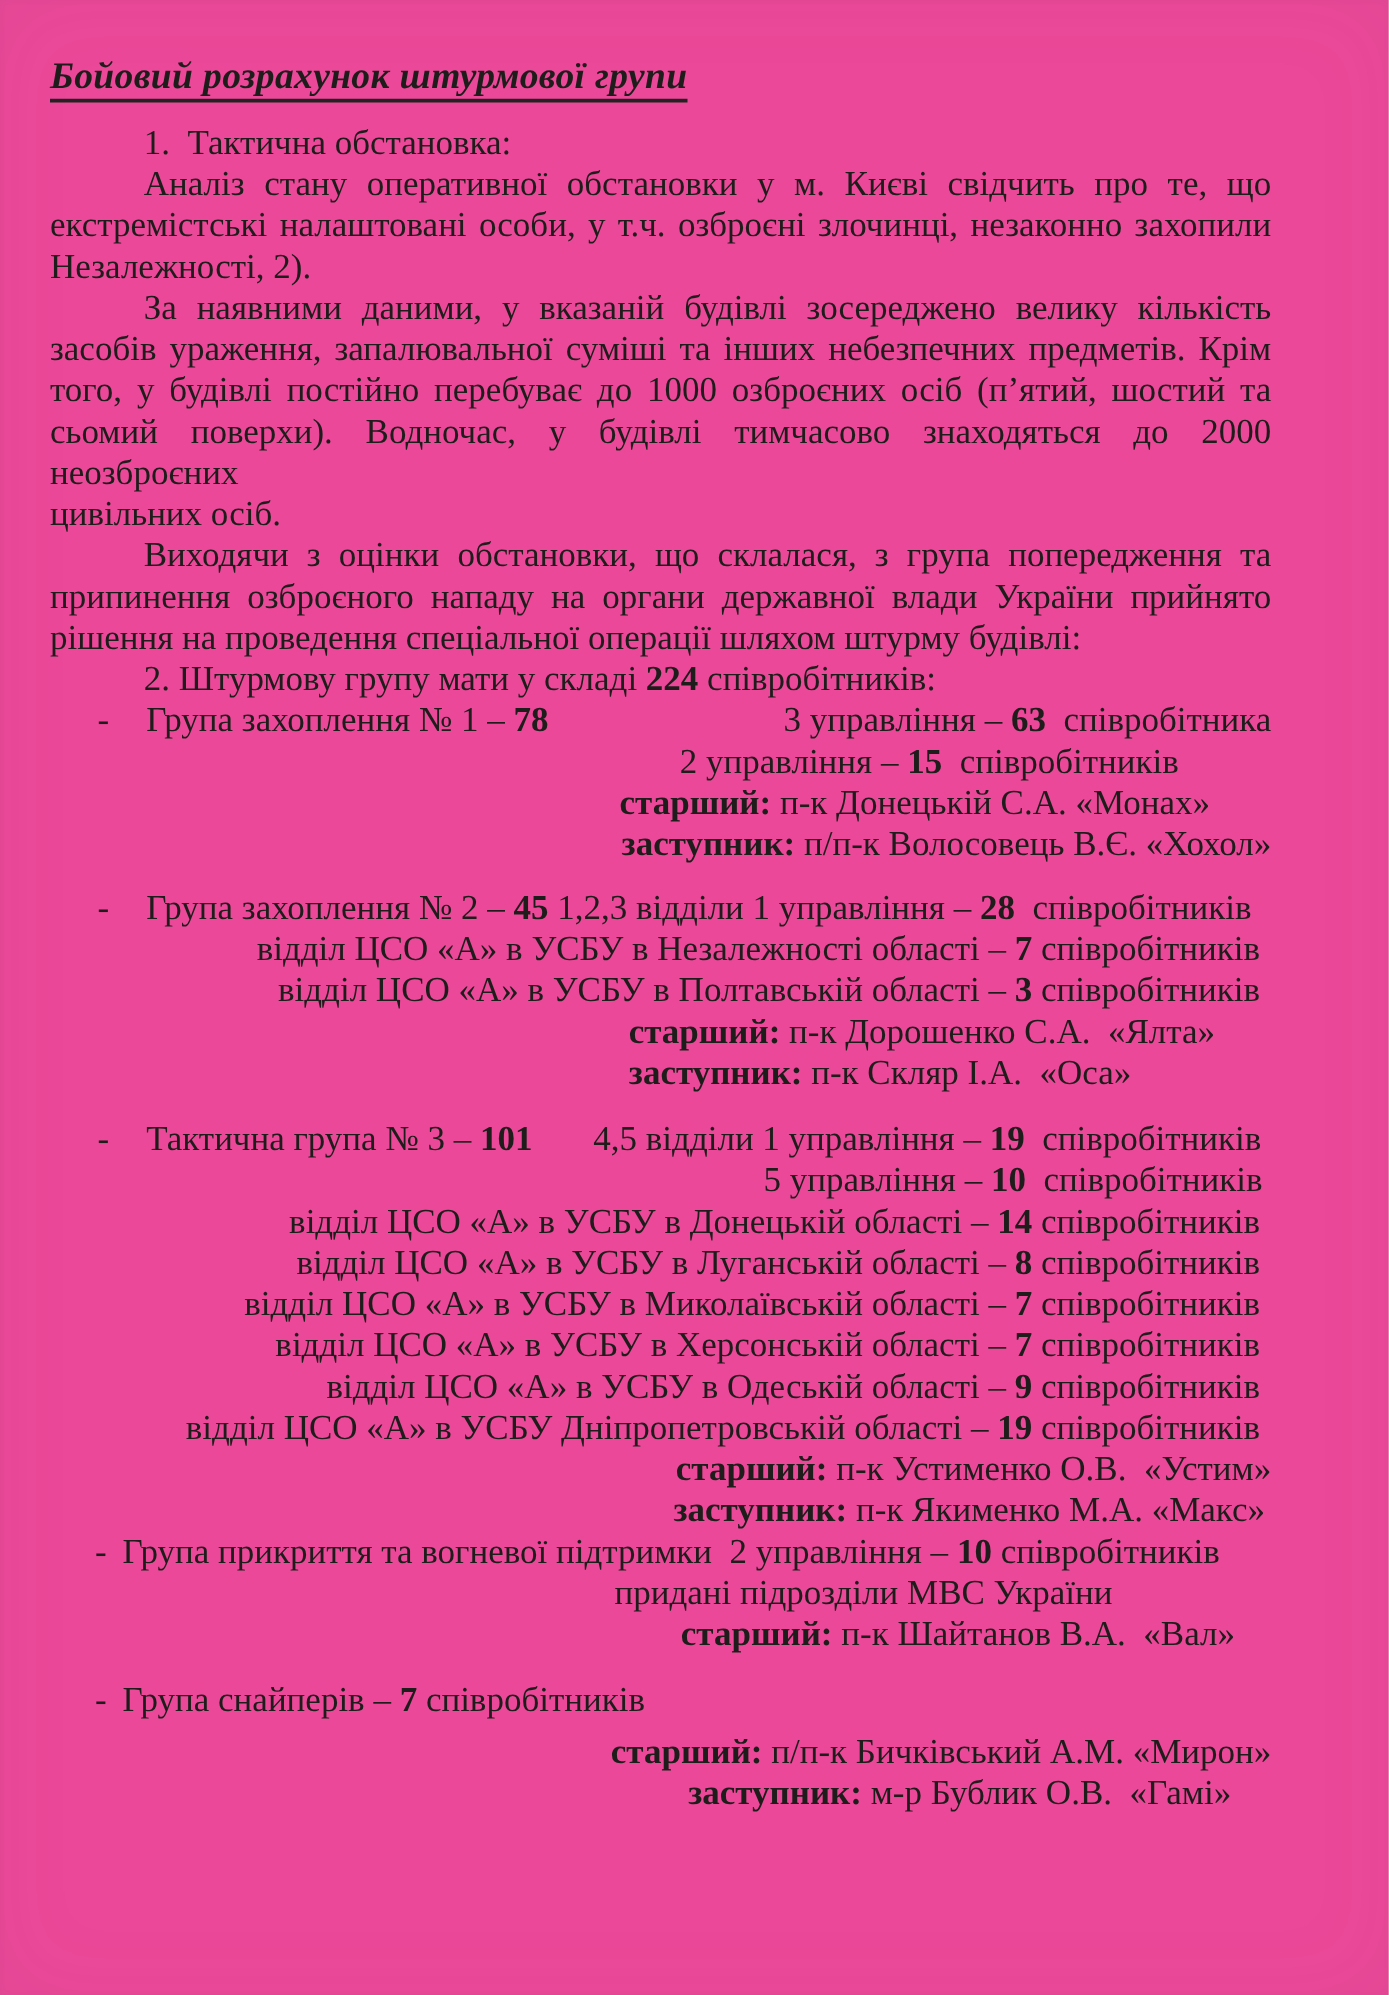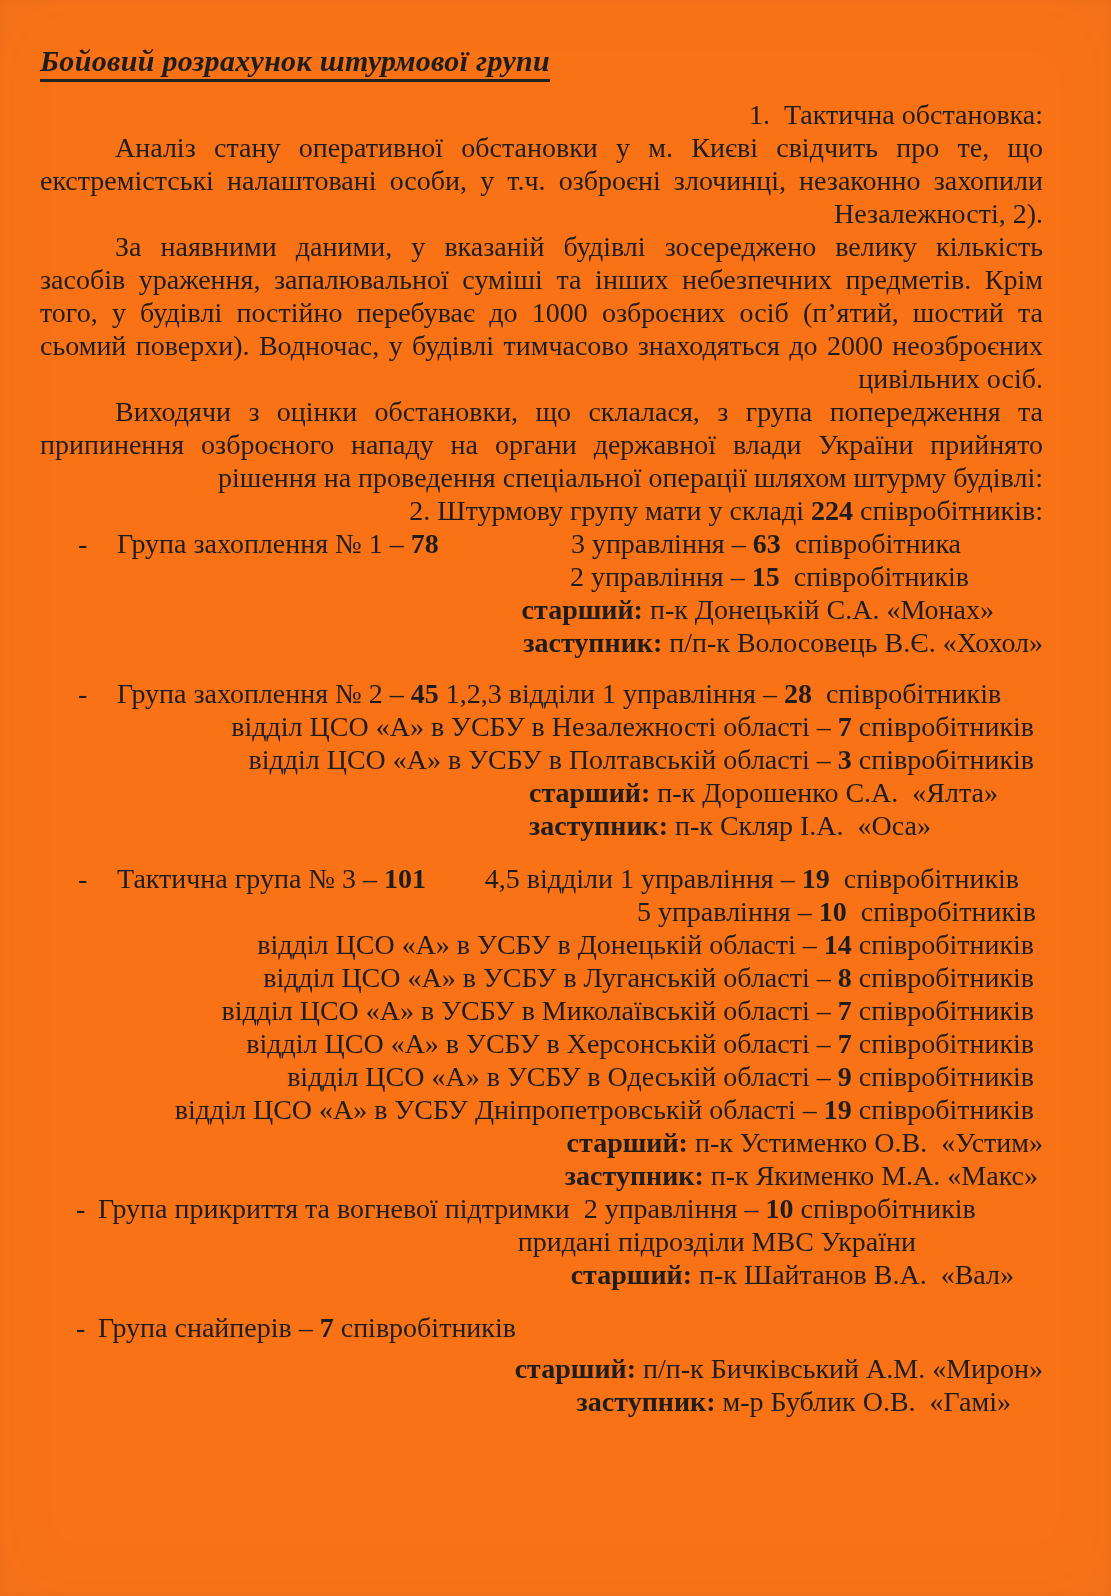--- a/index.html
+++ b/index.html
@@ -6,52 +6,52 @@
   body{
     width:1111px;height:1596px;
     background:#ffffff;
     font-family:"Liberation Serif","DejaVu Serif",serif;
     color:#1e1d1b;
     overflow:hidden;
   }
   .scan-page{
     position:relative;
     width:1111px;height:1596px;
-    background:#f97316;
+    background:#ec4899;
     box-shadow:inset 0 0 70px rgba(90,90,85,0.06), inset 0 0 6px rgba(80,80,75,0.05);
     box-sizing:border-box;
-    padding:44px 68px 0 40px;
+    padding:44px 94px 0 40px;
     font-size:28px;
     line-height:33px;
   }
   .title{
     display:table;
     font-style:italic;
     font-weight:700;
     font-size:30px;
     line-height:34px;
     border-bottom:3px solid #242220;
     padding-bottom:1px;
     margin:0 0 16px 0;
     letter-spacing:.3px;
   }
   .jl{ text-align:justify; text-align-last:justify; }
-  .jl-last{ text-align:right; }
+  .jl-last{ text-align:left; }
   .indent{ text-indent:75px; }
   .b{ font-weight:700; }
   .b-line{ display:flex; white-space:nowrap; }
   .dash-col{ flex:0 0 77px; padding-left:38px; box-sizing:border-box; }
   .dash-col.tight{ flex:0 0 58px; padding-left:36px; }
   .right-part{ margin-left:auto; }
   .rline{ text-align:right; white-space:nowrap; }
   .gap18{ margin-top:18px; }
   .gap20{ margin-top:20px; }
   .gap8{ margin-top:8px; }
-  .mr82{ margin-right:82px; }
-  .mr8{ margin-right:24px; }
+  .mr82{ }
+  .mr8{ margin-right:8px; }
 </style>
 </head>
 <body>
 
 <div class="scan-page">
 
   <div class="title">Бойовий розрахунок штурмової групи</div>
 
   <div class="jl-last indent">1.&nbsp; Тактична обстановка:</div>
 

